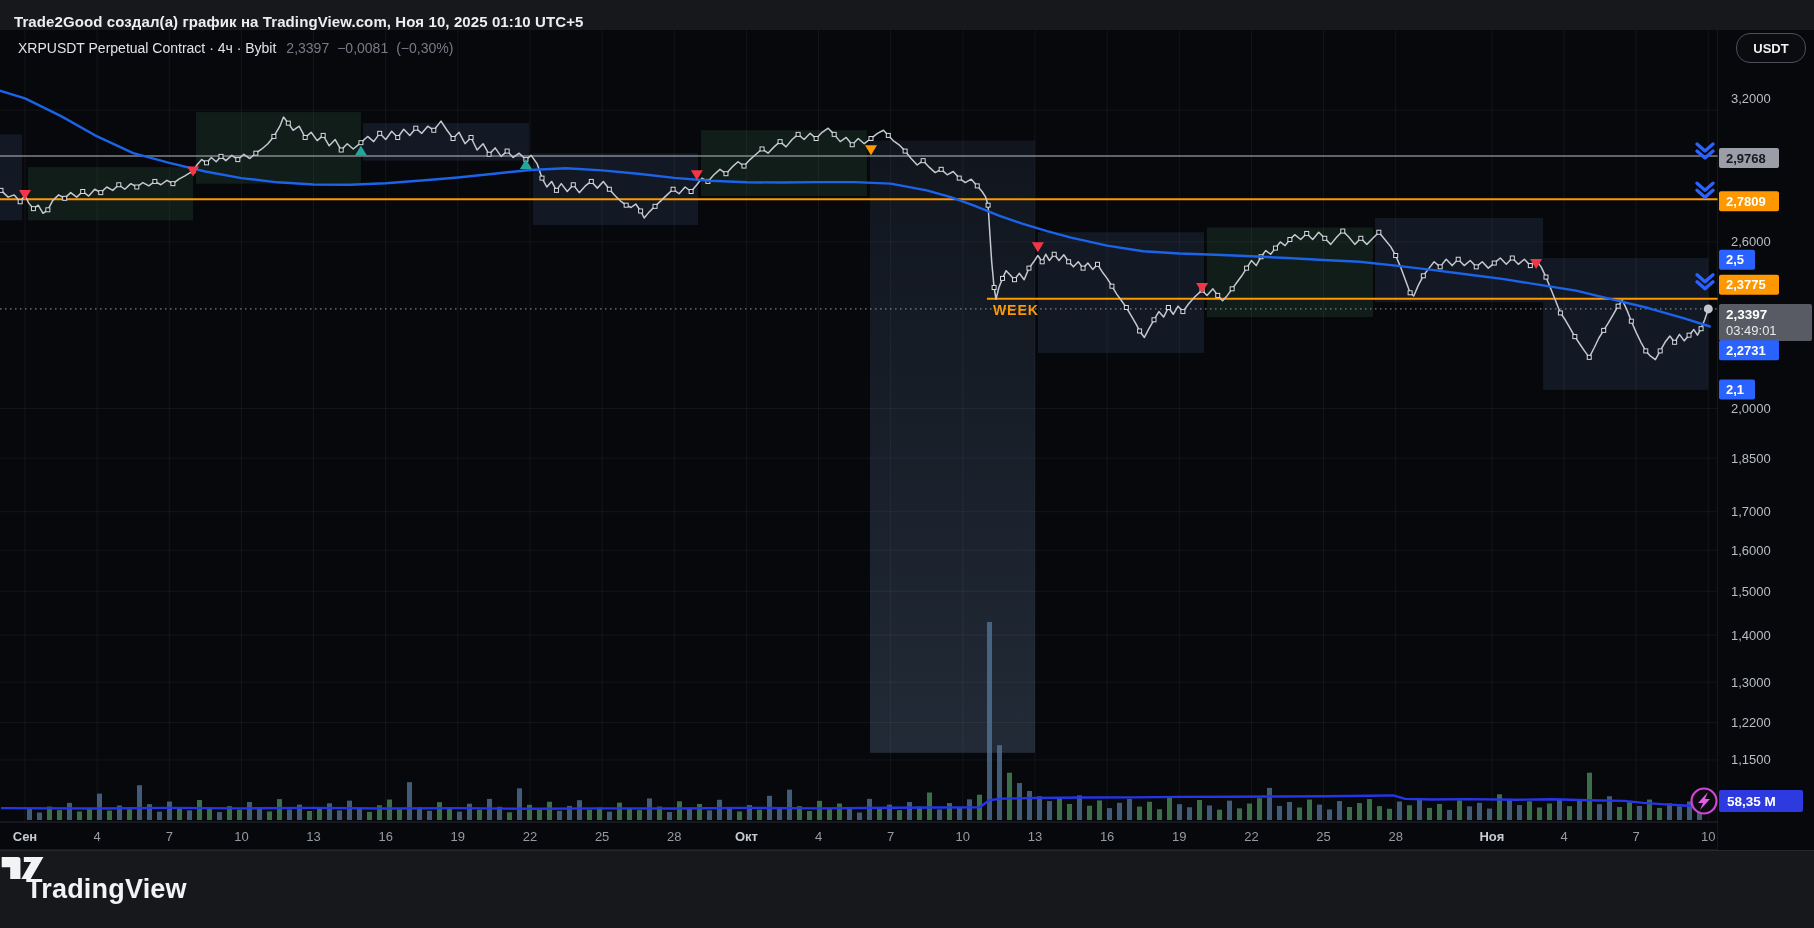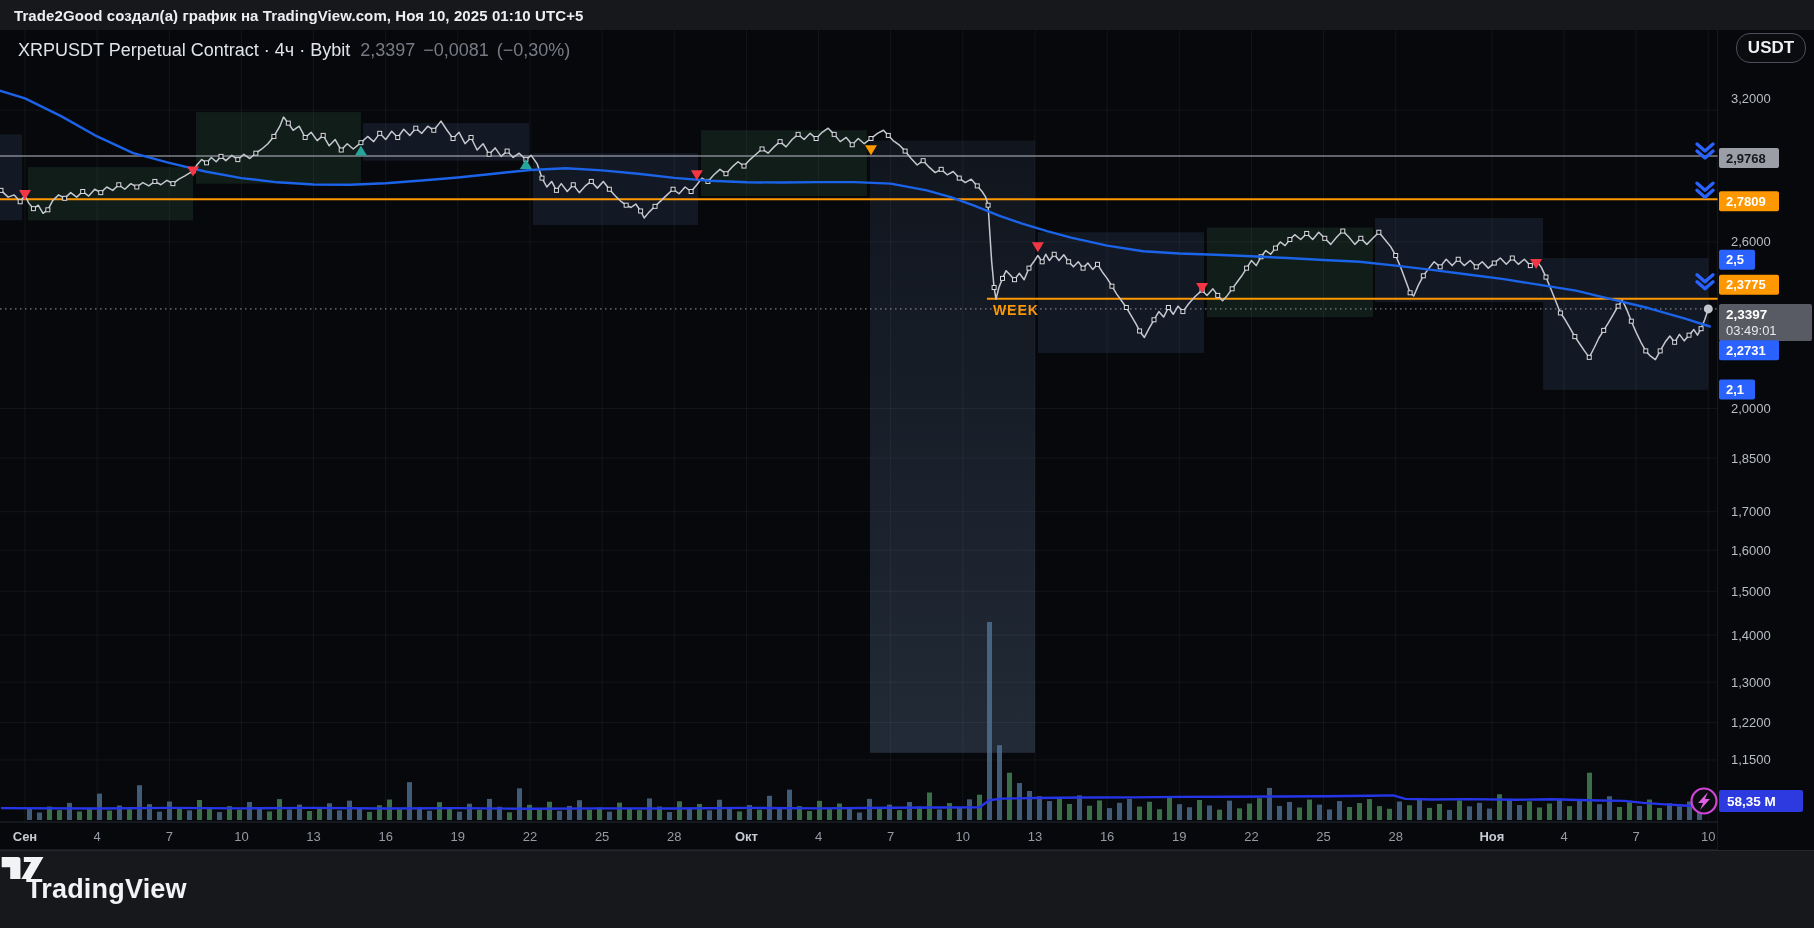--- a/index.html
+++ b/index.html
@@ -1,29 +1,29 @@
 <!DOCTYPE html>
 <html><head>
 <meta charset="utf-8">
 <style>
   html,body{margin:0;padding:0;background:#121317;}
   body{width:1814px;height:928px;position:relative;overflow:hidden;
        font-family:"Liberation Sans","DejaVu Sans",sans-serif;
        -webkit-font-smoothing:antialiased;}
   .topbar{position:absolute;top:0;left:0;width:1814px;height:30px;background:#17181c;
-          display:flex;align-items:center;box-sizing:border-box;padding-left:14px;}
+          display:flex;align-items:flex-end;box-sizing:border-box;padding-left:14px;}
   .topbar span{color:#eceef2;font-size:15px;font-weight:700;letter-spacing:.1px;}
   .chart-area{position:absolute;top:30px;left:0;width:1814px;height:820px;background:#07080b;}
   svg{position:absolute;top:0;left:0;}
-  .legend{position:absolute;top:40px;left:18px;z-index:5;font-size:18px;display:flex;gap:10px;align-items:baseline;}
+  .legend{position:absolute;top:40px;left:18px;z-index:5;font-size:14px;display:flex;gap:10px;align-items:baseline;}
   .legend .sym{color:#dfe3ea;font-weight:400;}
   .legend .vals{color:#787b86;display:flex;gap:8px;}
   .usdt-btn{position:absolute;top:33px;left:1736px;width:68px;height:28px;z-index:6;
             background:rgba(12,13,17,.85);border:1px solid #4b4f5a;border-radius:14px;
-            color:#eef0f4;font-size:17px;font-weight:700;display:flex;align-items:center;justify-content:center;cursor:pointer;}
+            color:#eef0f4;font-size:13px;font-weight:700;display:flex;align-items:center;justify-content:center;cursor:pointer;}
   .footer{position:absolute;top:850px;left:0;width:1814px;height:78px;background:#17181c;
           display:flex;align-items:center;box-sizing:border-box;padding-left:16px;border-top:1px solid #26282e;}
   .logo-text{color:#f2f3f5;font-size:27px;font-weight:700;margin-left:10px;letter-spacing:.2px;}
 </style>
 </head>
 <body>
 
 <div class="topbar">
   <span>Trade2Good создал(а) график на TradingView.com, Ноя 10, 2025 01:10 UTC+5</span>
 </div>

